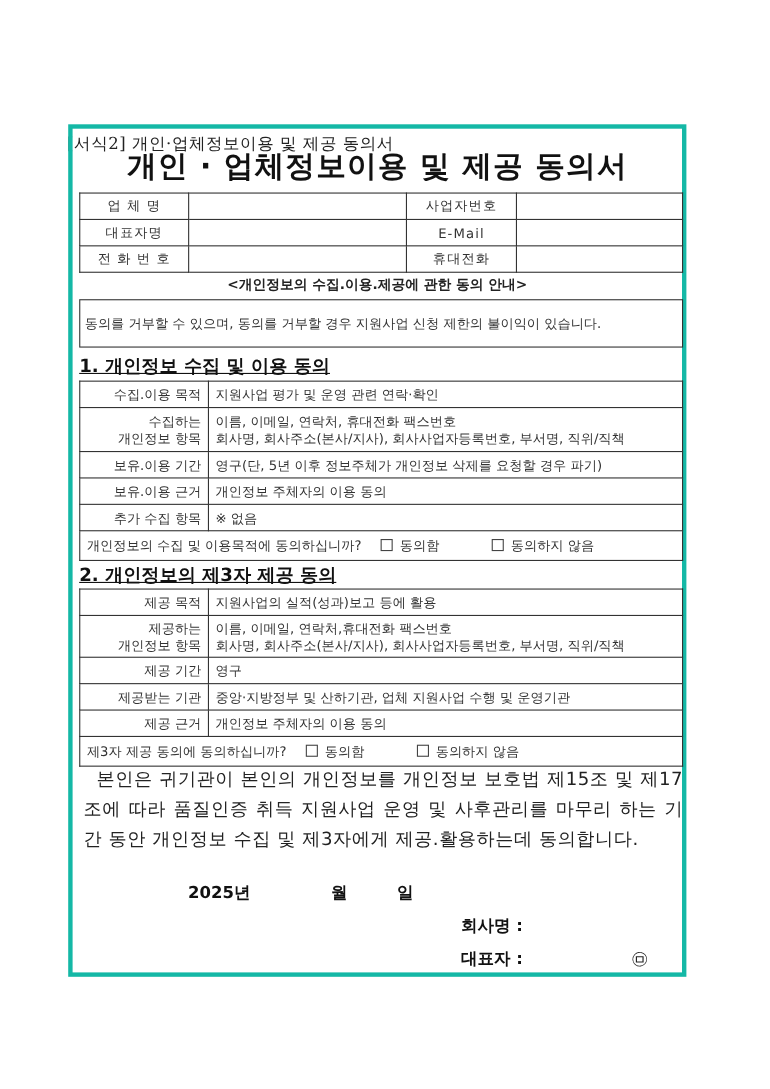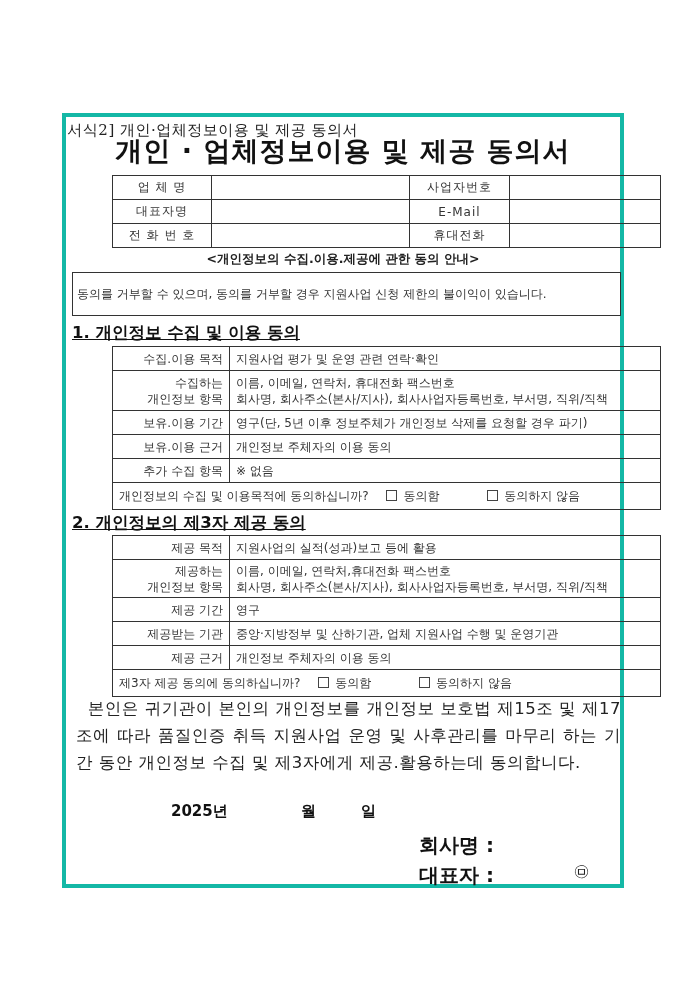--- a/index.html
+++ b/index.html
@@ -4,40 +4,40 @@
 <style>
   html, body { margin: 0; padding: 0; background: #ffffff; }
   body { width: 700px; height: 990px; position: relative; overflow: hidden;
          font-family: "DejaVu Sans", sans-serif; color: #111; }
   .form-label { position: absolute; left: 61px; top: 77px; font-family: "DejaVu Serif", serif;
                 font-size: 15px; color: #222; letter-spacing: 0.5px; margin-top: 44px; }
   .frame { position: absolute; left: 62px; top: 113px; width: 562px; height: 775px;
            border: 4px solid #14b8a6; box-sizing: border-box; }
   .title { position: absolute; left: 0; right: 0; top: 16px; text-align: center;
            font-weight: bold; font-size: 27px; letter-spacing: 1px; color: #111; }
-  table { border-collapse: collapse; position: absolute; table-layout: fixed; margin-left: 40px; }
+  table { border-collapse: collapse; position: absolute; table-layout: fixed; }
   td { border: 1px solid #333; font-size: 12px; color: #333; padding: 0 6px; height: 23px; }
   .info { left: 6px; top: 58px; width: 549px; }
   .info td.lbl { text-align: center; letter-spacing: 1px; }
   .notice-head { position: absolute; left: 0; right: 0; top: 134px; text-align: center;
                  font-weight: bold; font-size: 12.5px; color: #222; }
   .notice { position: absolute; left: 6px; top: 155px; width: 549px; height: 44px; box-sizing: border-box;
             border: 1px solid #333; font-size: 12px; color: #333; padding: 13px 4px; }
   .sec { position: absolute; left: 6px; font-weight: bold; font-size: 16.5px; color: #111; text-decoration: underline; }
   .t1 { left: 6px; top: 229px; width: 549px; }
   .t2 { left: 6px; top: 418px; width: 549px; }
   .t td.lbl { text-align: right; line-height: 16px; }
   .t td.val { line-height: 16px; }
   .t td.q { padding: 0 6px; }
   .box { display: inline-block; width: 9px; height: 9px; border: 1px solid #444; margin: 0 6px 0 14px;
          vertical-align: -1px; }
   .stmt { position: absolute; left: 10px; width: 545px; top: 566px; font-size: 16.5px; line-height: 27px;
           color: #222; text-align: justify; letter-spacing: 0.5px; margin-top: 12px; }
   .date { position: absolute; top: 674px; font-weight: bold; font-size: 15px; color: #111; margin-top: 11px; }
-  .sig { position: absolute; left: 353px; font-weight: bold; font-size: 20px; color: #111; }
+  .sig { position: absolute; left: 353px; font-weight: bold; font-size: 15px; color: #111; }
   .seal { position: absolute; left: 508px; top: 745px; font-size: 15px; color: #222; }
 </style>
 </head>
 <body>
 
 <div class="form-label">[서식2] 개인·업체정보이용 및 제공 동의서</div>
 
 <div class="frame">
   <div class="title">개인 · 업체정보이용 및 제공 동의서</div>
 

